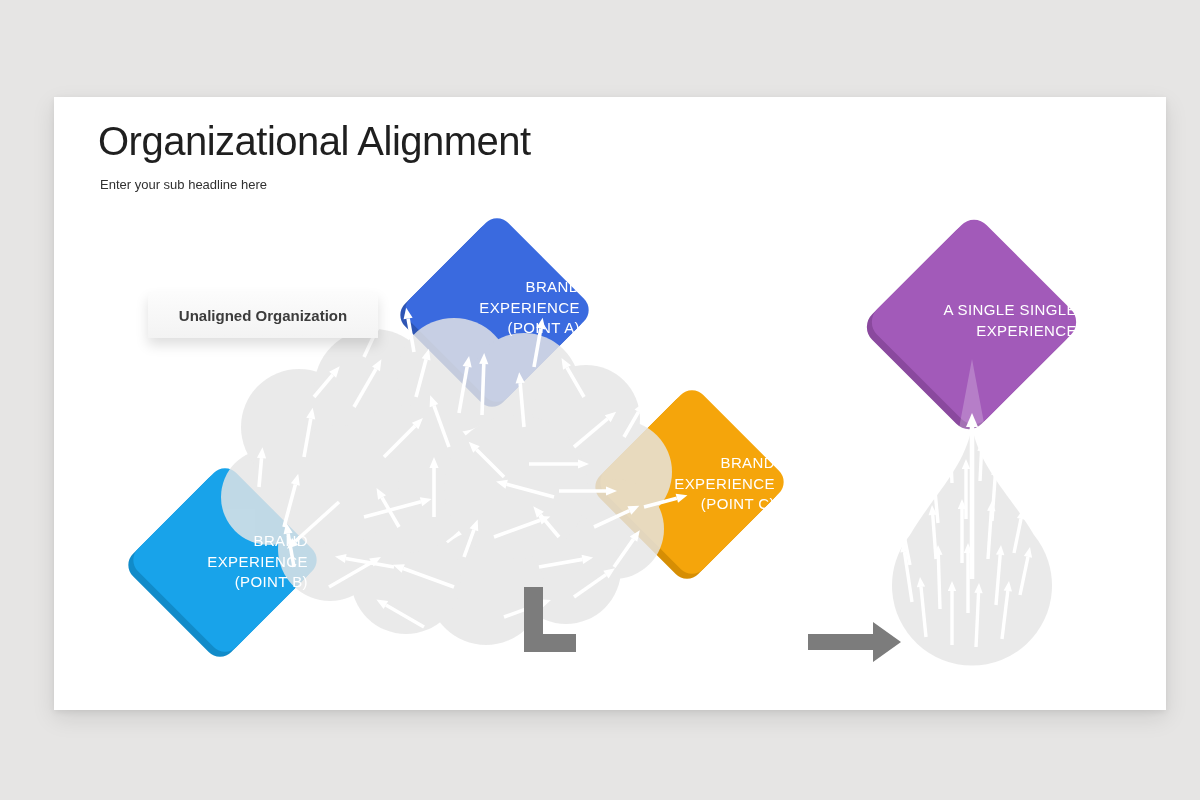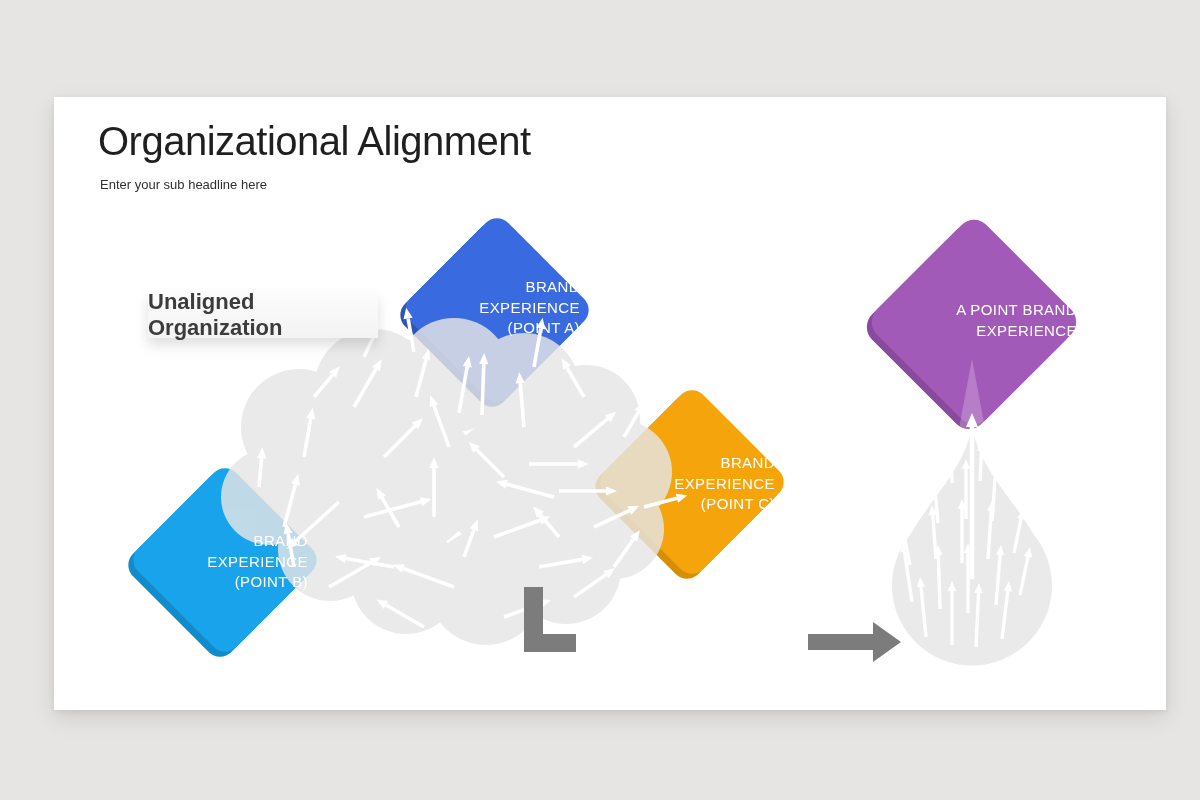--- a/index.html
+++ b/index.html
@@ -20,21 +20,21 @@
   }
   .subtitle{
     position:absolute;left:46px;top:80px;margin:0;
     font-size:13px;font-weight:400;color:#303030;
   }
   #diagram{position:absolute;left:0;top:0;width:1092px;height:613px;}
   .tag-box{
     position:absolute;display:flex;align-items:center;justify-content:center;
     background:linear-gradient(180deg,#fcfcfc 0%,#f3f3f3 100%);
     box-shadow:0 7px 12px rgba(0,0,0,0.13);
-    font-size:22px;font-weight:700;color:#3c3c3c;
+    font-size:15px;font-weight:700;color:#3c3c3c;
   }
   .tag-unaligned{left:94px;top:195px;width:230px;height:46px;}
   .tag-aligned{left:522px;top:520px;width:229px;height:49px;}
   .diamond-label{
     position:absolute;transform:translate(-50%,-50%);
     text-align:right;color:#ffffff;white-space:pre-line;
     font-size:15px;line-height:1.38;font-weight:500;letter-spacing:0.4px;
   }
   .dl-a{left:441px;top:211px;width:170px;}
   .dl-b{left:169px;top:465px;width:170px;}
@@ -225,16 +225,16 @@
 
   <div class="diamond-label dl-a">BRAND
 EXPERIENCE
 (POINT A)</div>
   <div class="diamond-label dl-b">BRAND
 EXPERIENCE
 (POINT B)</div>
   <div class="diamond-label dl-c">BRAND
 EXPERIENCE
 (POINT C)</div>
-  <div class="diamond-label dl-s">A POINT BRAND
+  <div class="diamond-label dl-s">A SINGLE SINGLE
 EXPERIENCE</div>
 
 </div>
 
 </body></html>

